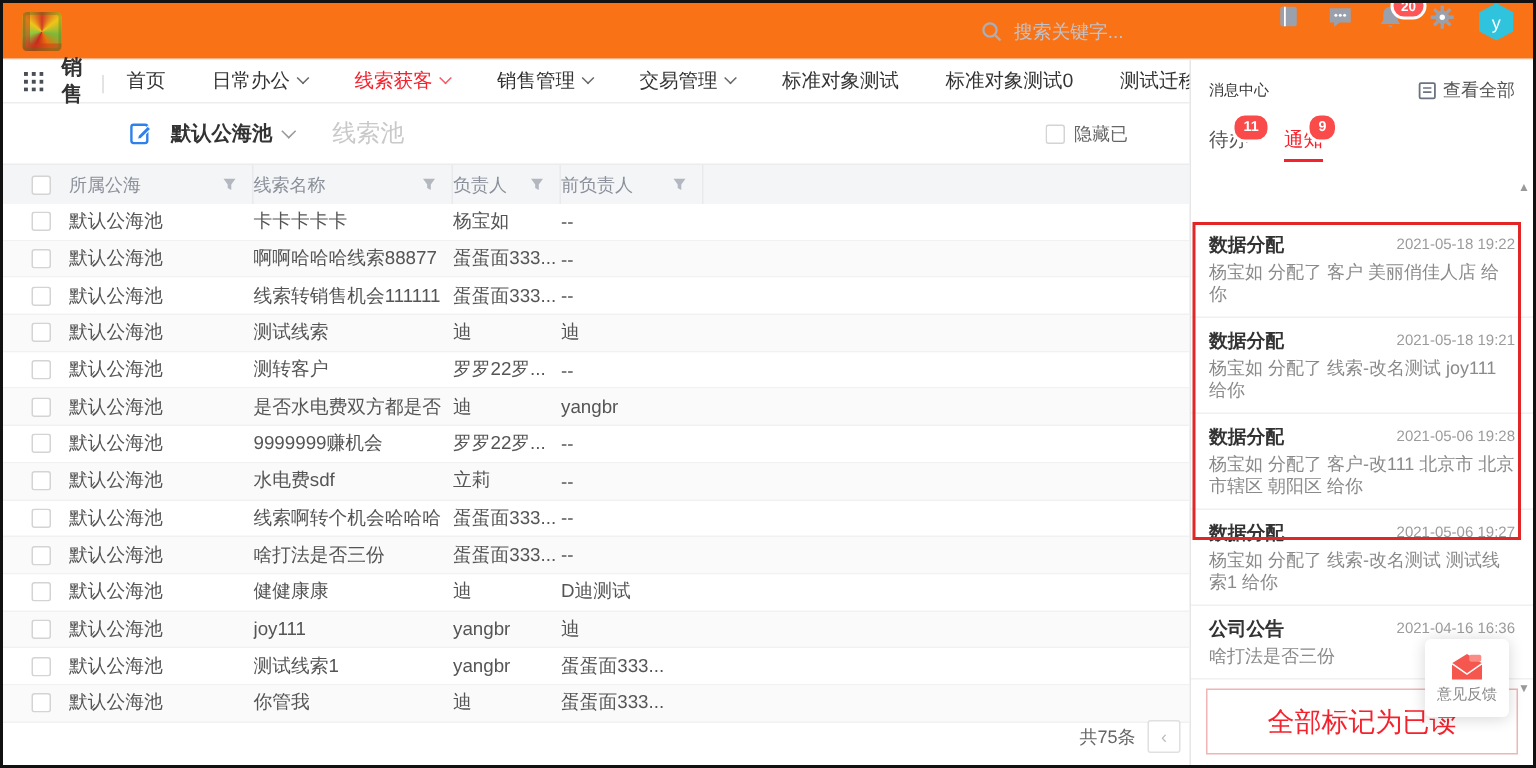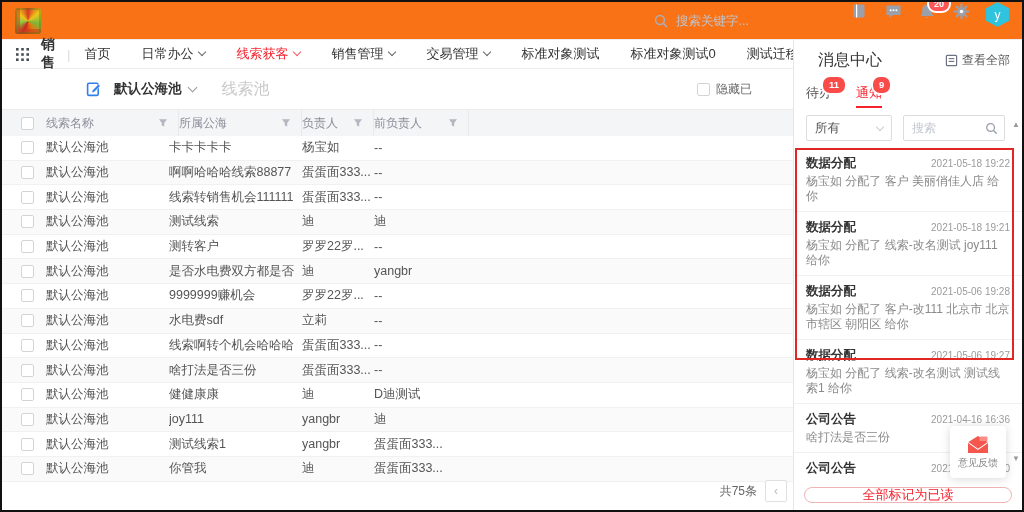--- a/index.html
+++ b/index.html
@@ -59,21 +59,21 @@
   .c5 { flex:1; border-right:none !important; }
   .trow { height:24.7px; flex:0 0 24.7px; display:flex; align-items:center; border-bottom:1px solid #f1f1f1; background:#fff; cursor:pointer; }
   .trow.alt { background:#fafafa; }
   .trow .c { font-size:12.5px; color:#555; }
   .tfoot { position:absolute; right:6px; bottom:8px; display:flex; align-items:center; gap:8px; }
   .total { font-size:12px; color:#666; }
   .pg-prev { width:22px; height:22px; border:1px solid #e0e0e0; border-radius:2px; color:#bbb; font-size:12px; display:flex; align-items:center; justify-content:center; background:#fff; cursor:pointer; }
 
   
   .panel-head { height:34px; display:flex; align-items:center; justify-content:space-between; padding:6px 12px 0 12px; }
-  .panel-title { font-size:16px; color:#333;margin-left:12px; }
+  .panel-title { font-size:10px; color:#333; }
   .view-all { font-size:12px; color:#555; display:flex; align-items:center; gap:4px; cursor:pointer; }
   .tabs { display:flex; gap:24px; padding:8px 12px 0 12px; }
   .tab { font-size:13px; color:#555; position:relative; padding:2px 0 9px 0; cursor:pointer; }
   .tab.active { color:#f5222d; }
   .tab.active::after { content:""; position:absolute; left:0; right:0; bottom:3px; height:2px; background:#f5222d; }
   .tab-badge { position:absolute; top:-7px; left:15px; background:#fa4b4b; color:#fff; font-size:9.5px; font-weight:bold; line-height:1; padding:3px 6px; border-radius:9px; border:2px solid #fff; }
   .filter-row { display:flex; align-items:center; gap:11px; padding:4px 12px 8px 12px; }
   .sel { width:86px; height:26px; border:1px solid #dcdcdc; border-radius:2px; display:flex; align-items:center; justify-content:space-between; padding:0 8px; cursor:pointer; }
   .sel-val { font-size:12.5px; color:#555; }
   .sel .caret { border-color:#bbb; margin:0 0 2px 0; }
@@ -84,21 +84,21 @@
   .sb-up { top:80px; } .sb-down { top:414px; }
 
   .notif-list { position:absolute; top:108px; left:0; right:0; height:328px; overflow:hidden; }
   .notif { padding:7px 12px; border-bottom:1px solid #f0f0f0; cursor:pointer; }
   .notif-head { display:flex; align-items:center; justify-content:space-between; height:16px; }
   .notif-title { font-size:12.5px; font-weight:bold; color:#333; }
   .notif-time { font-size:10px; color:#9b9b9b; }
   .notif-body { font-size:12px; color:#8a8a8a; line-height:15px; margin-top:3px; }
   .highlight-box { position:absolute; top:0; left:1px; right:8px; height:212px; border:2px solid #e12626; pointer-events:none; }
 
-  .mark-read { position:absolute; left:10px; right:10px; bottom:7px; height:16px; border:1px solid #f0b4b4; border-radius:12px; background:#fff; color:#f5222d; font-size:13px; display:flex; align-items:center; justify-content:center; cursor:pointer; }
+  .mark-read { position:absolute; left:10px; right:10px; bottom:7px; height:44px; border:1px solid #f0b4b4; border-radius:0; background:#fff; color:#f5222d; font-size:18px; display:flex; align-items:center; justify-content:center; cursor:pointer; }
   .feedback { position:absolute; right:16px; bottom:32px; width:56px; height:52px; background:#fff; border-radius:4px; box-shadow:0 1px 10px rgba(0,0,0,.16); display:flex; flex-direction:column; align-items:center; justify-content:center; gap:2px; z-index:6; cursor:pointer; }
   .fb-label { font-size:10px; color:#888; }
 
   .funnel { flex:0 0 10px; }
   svg { display:block; }
 </style>
 </head>
 <body>
 
 <div class="page">
@@ -234,30 +234,30 @@
           <span class="cb"></span>
           <span class="hide-label">隐藏已</span>
         </div>
       </div>
 
       <div class="table">
         <div class="thead">
           <div class="c c0">
               <span class="cb"></span>
             </div>
-          <div class="c c2">
-              <span>线索名称</span>
+          <div class="c c1">
+              <span>所属公海</span>
             <span class="funnel">
                 <svg width="10" height="10" viewBox="0 0 10 10">
                   <path d="M1 1.2h8L6.2 5v3.6L3.8 7.4V5z" fill="#b3b7bf"></path>
                 </svg>
               </span>
             </div>
-          <div class="c c1">
-              <span>所属公海</span>
+          <div class="c c2">
+              <span>线索名称</span>
             <span class="funnel">
                 <svg width="10" height="10" viewBox="0 0 10 10">
                   <path d="M1 1.2h8L6.2 5v3.6L3.8 7.4V5z" fill="#b3b7bf"></path>
                 </svg>
               </span>
             </div>
           <div class="c c3">
               <span>负责人</span>
             <span class="funnel">
                 <svg width="10" height="10" viewBox="0 0 10 10">
@@ -556,35 +556,20 @@
           <div class="tab">
     <span>待办</span>
     <span class="tab-badge">11</span>
   </div>
           <div class="tab active">
     <span>通知</span>
     <span class="tab-badge">9</span>
   </div>
         </div>
 
-      <div class="filter-row">
-        <div class="sel">
-          <span class="sel-val">所有</span>
-          <span class="caret"></span>
-        </div>
-        <div class="psearch">
-          <input placeholder="搜索" style="">
-          <span style="margin-left:auto">
-            <svg width="13" height="13" viewBox="0 0 14 14">
-                <circle cx="6" cy="6" r="4.2" fill="none" stroke="#9aa0ab" stroke-width="1.4"></circle>
-                <line x1="9.2" y1="9.2" x2="12.6" y2="12.6" stroke="#9aa0ab" stroke-width="1.4"></line>
-              </svg>
-          </span>
-        </div>
-      </div>
 
       <span class="sb-arrow sb-up">▲</span>
       <span class="sb-arrow sb-down">▼</span>
 
       <div class="notif-list" id="notif-list">
         <div class="highlight-box"></div>
       <div class="notif">
     <div class="notif-head">
       <span class="notif-title">数据分配</span>
       <span class="notif-time">2021-05-18 19:22</span>

